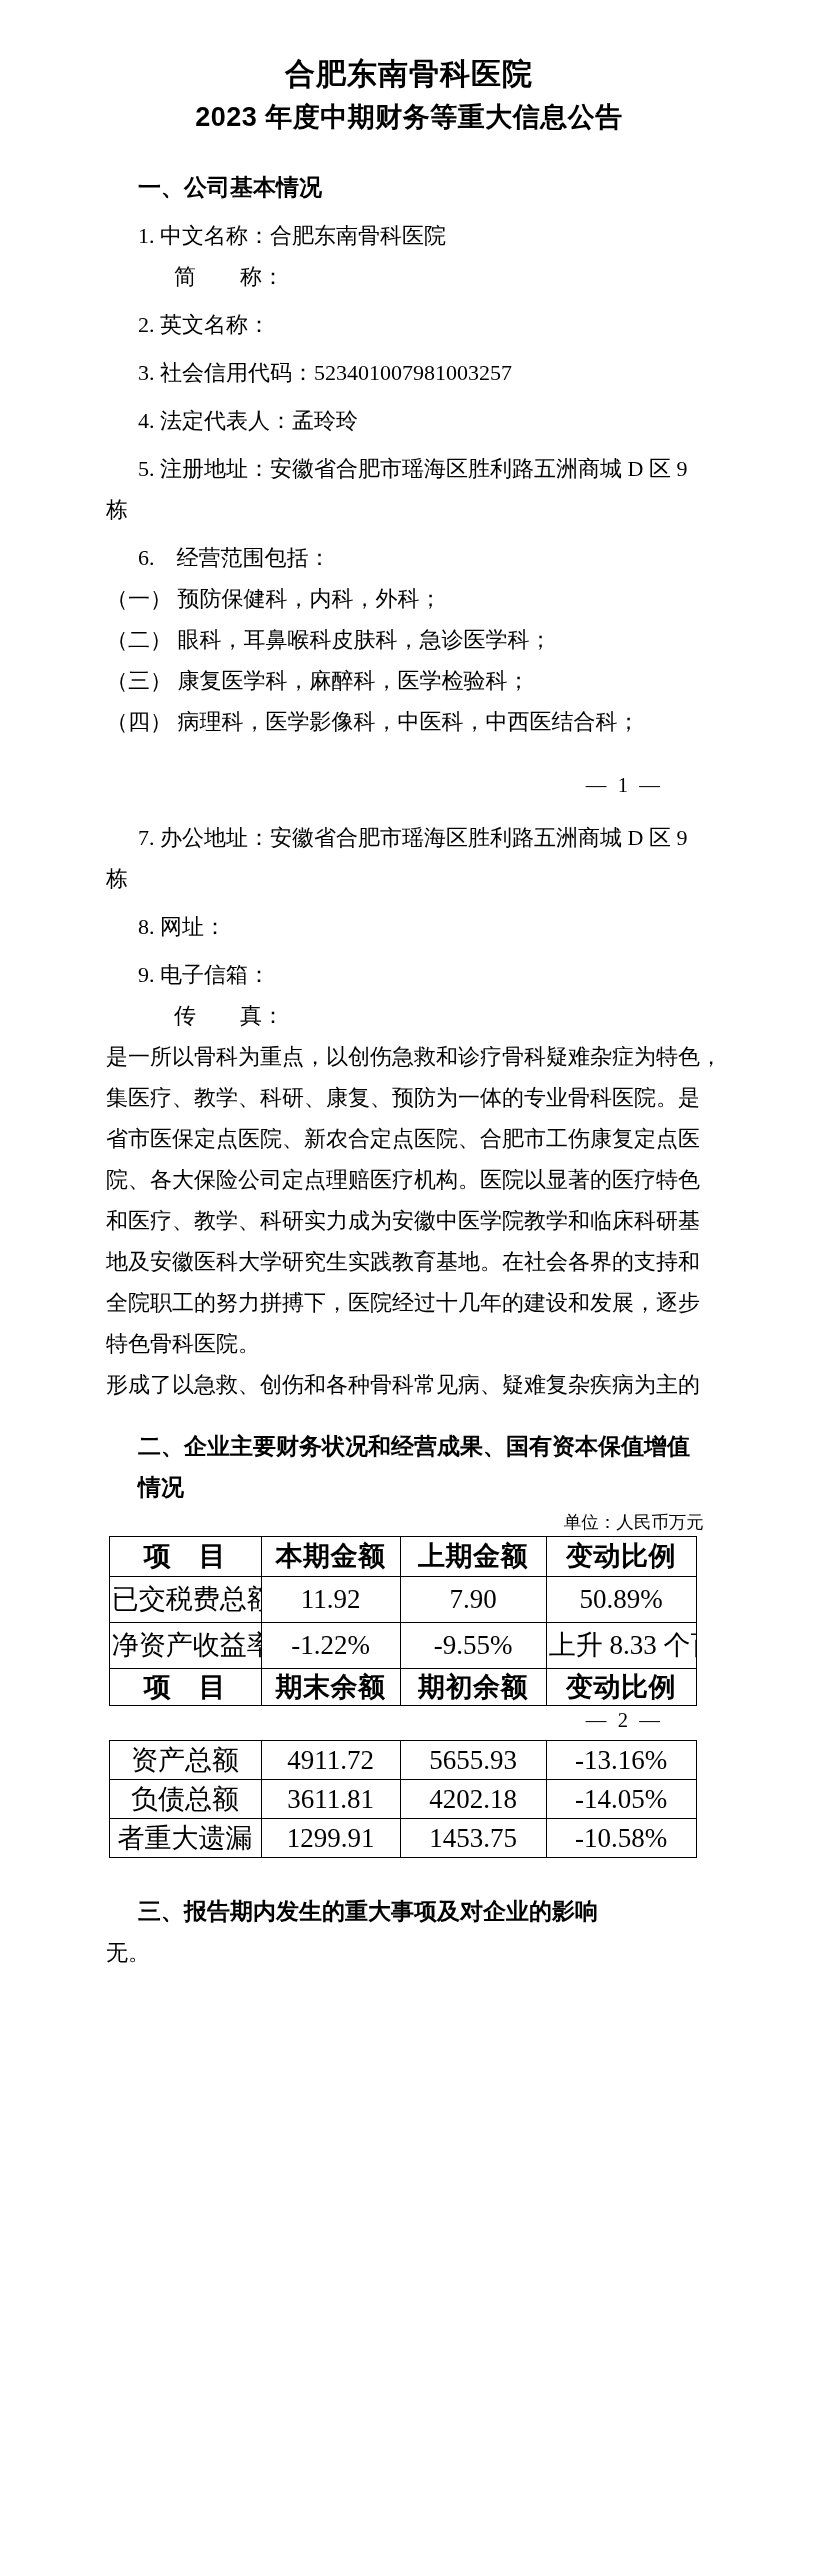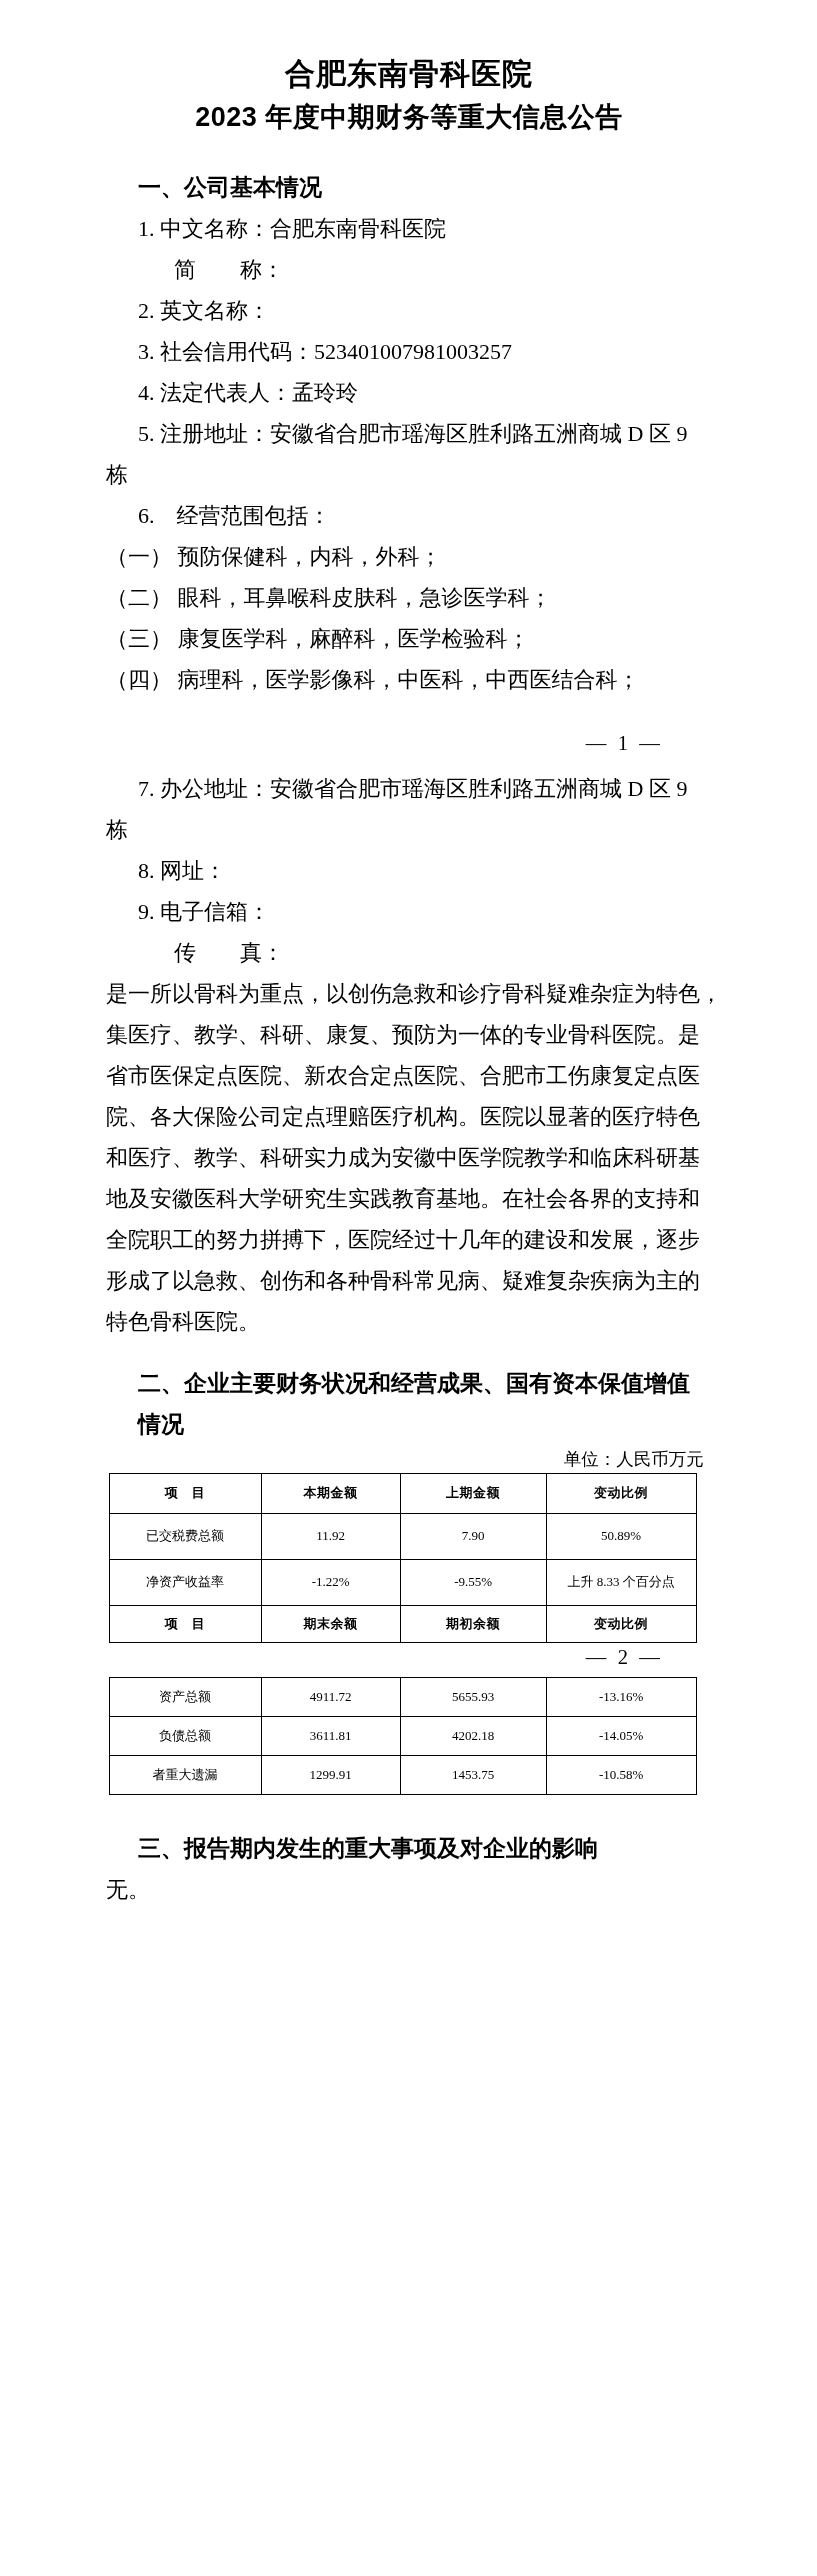--- a/index.html
+++ b/index.html
@@ -32,21 +32,21 @@
   
   .sec-heading{
     font-family:"Liberation Sans", sans-serif;font-weight:700;
     font-size:23px;line-height:41px;
     padding-left:32px;
   }
   .h1-top{margin-top:28px;}
   .h2-top{margin-top:20.6px;}
   .h3-top{margin-top:33px;}
   .ln{font-size:22px;line-height:41px;white-space:nowrap;}
-  .ind-item{padding-left:32px;}
+  .ind-item{padding-left:32px;margin-top:7px;}
   .ind-sub{padding-left:68px;}
   .ind-none{padding-left:0;}
 
   
   .page-marker{
     font-size:20.6px;line-height:29px;
     text-align:right;padding-right:46px;
     letter-spacing:3.1px;
   }
   .pm1{margin-top:29px;}
@@ -62,21 +62,21 @@
   
   table.fin{
     border-collapse:collapse;
     margin-left:2.6px;
     width:587px;
     table-layout:fixed;
   }
   table.fin td,table.fin th{
     border:1px solid #000;
     text-align:center;vertical-align:middle;
-    font-size:13px;
+    font-size:27px;
     padding:0 2.1px;
     overflow:hidden;white-space:nowrap;
   }
   table.fin{border:1.5px solid #000;}
   table.fin th{
     font-family:"Liberation Sans", sans-serif;font-weight:700;
     letter-spacing:0.5px;
   }
   .t1 .r-head1 th{height:39px;}
   .t1 .r-data td{height:45px;}
@@ -132,22 +132,22 @@
     </div>
 
     <div>
       <div class="ln ind-none">是一所以骨科为重点，以创伤急救和诊疗骨科疑难杂症为特色，</div>
       <div class="ln ind-none">集医疗、教学、科研、康复、预防为一体的专业骨科医院。是</div>
       <div class="ln ind-none">省市医保定点医院、新农合定点医院、合肥市工伤康复定点医</div>
       <div class="ln ind-none">院、各大保险公司定点理赔医疗机构。医院以显著的医疗特色</div>
       <div class="ln ind-none">和医疗、教学、科研实力成为安徽中医学院教学和临床科研基</div>
       <div class="ln ind-none">地及安徽医科大学研究生实践教育基地。在社会各界的支持和</div>
       <div class="ln ind-none">全院职工的努力拼搏下，医院经过十几年的建设和发展，逐步</div>
+      <div class="ln ind-none">特色骨科医院。</div>
       <div class="ln ind-none">形成了以急救、创伤和各种骨科常见病、疑难复杂疾病为主的</div>
-      <div class="ln ind-none">特色骨科医院。</div>
     </div>
 
     <div class="sec-heading h2-top">二、企业主要财务状况和经营成果、国有资本保值增值情况</div>
     <div class="unit-note">单位：人民币万元</div>
 
     <table class="fin t1">
       <colgroup>
         <col class="col-item">
           <col class="col-a">
           <col class="col-b">

